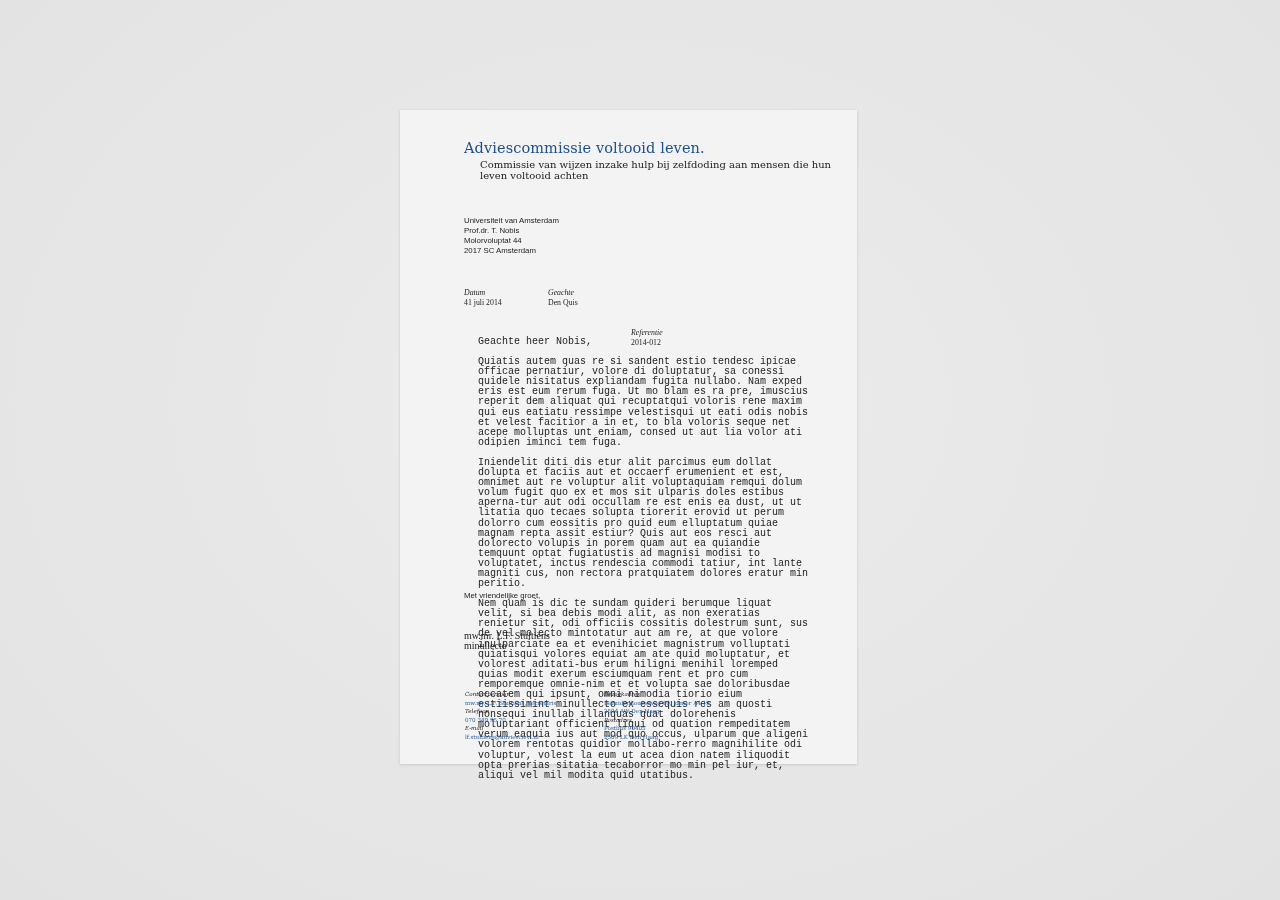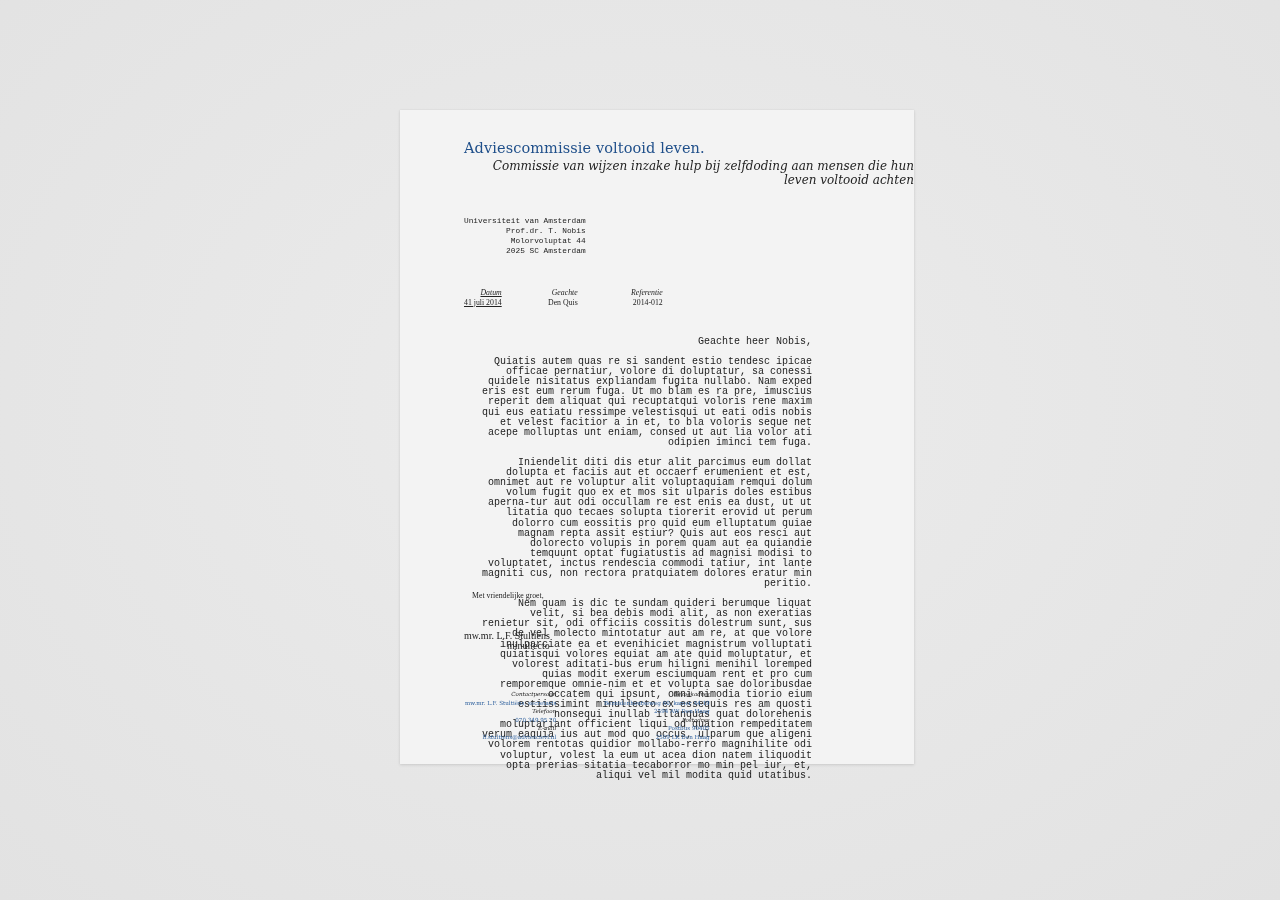--- a/index.html
+++ b/index.html
@@ -2,74 +2,73 @@
 <html><head>
 <meta charset="utf-8">
 <style>
   html, body { margin:0; padding:0; }
   body {
     width:1280px; height:900px; overflow:hidden;
     background: radial-gradient(ellipse at 50% 45%, #ececec 0%, #e6e6e6 60%, #e2e2e2 100%);
     position:relative;
   }
   .paper {
-    position:absolute; left:400px; top:110px; width:514px; height:654px;
+    position:absolute; left:400px; top:110px; width:457px; height:654px;
     background:#f3f3f3;
     box-shadow: 0 1px 3px rgba(0,0,0,0.12), 0 0 1px rgba(0,0,0,0.08);
-    text-align: right;
   }
   .title {
     position:absolute; left:64px; top:30px;
     font-family:"DejaVu Serif", serif; font-size:14.5px; color:#1f4f8a;
     letter-spacing:0.1px;
   }
   .subtitle {
-    position:absolute; left:68px; top:49px;
-    font-family:"DejaVu Serif", serif; font-style:italic; font-size:12px; color:#222;
+    position:absolute; left:80px; top:49px;
+    font-family:"DejaVu Serif", serif; font-size:10px; color:#222;
   }
   .address {
     position:absolute; left:64px; top:106px;
-    font-family:Liberation Mono, monospace; font-size:7.8px; line-height:10px; color:#222;
+    font-family:Liberation Sans, sans-serif; font-size:7.8px; line-height:10px; color:#222;
   }
   .meta { position:absolute; top:178px; font-family:"Liberation Serif", serif; font-size:7.8px; line-height:10px; color:#222; }
   .meta .lbl { font-style:italic; }
   .body-text {
     position:absolute; left:78px; top:227px; width:334px;
     font-family:Liberation Mono, monospace; font-size:10px; line-height:10.1px; color:#222;
   }
   .body-text p { margin:0 0 10px 0; }
-  .closing { position:absolute; left:64px; top:481px; font-family:Liberation Serif, serif; font-size:7.8px; color:#222;margin-left:8px; }
+  .closing { position:absolute; left:64px; top:481px; font-family:Liberation Sans, sans-serif; font-size:7.8px; color:#222; }
   .signature { position:absolute; left:64px; top:521px; font-family:"Liberation Serif", serif; font-size:10px; line-height:10px; color:#222; }
   .footer-col { position:absolute; top:580px; font-family:"DejaVu Serif", serif; font-size:5.6px; line-height:8.6px; }
   .footer-col .lbl { font-style:italic; color:#222; }
   .footer-col .val { color:#2a5d9b; }
 </style>
 </head>
 <body>
 
 <div class="paper">
   <div class="title">Adviescommissie voltooid leven.</div>
   <div class="subtitle">Commissie van wijzen inzake hulp bij zelfdoding aan mensen die hun leven voltooid achten</div>
 
   <div class="address">
     <div>Universiteit van Amsterdam</div>
     <div>Prof.dr. T. Nobis</div>
     <div>Molorvoluptat 44</div>
-    <div>2025 SC Amsterdam</div>
+    <div>2017 SC Amsterdam</div>
   </div>
 
-  <div class="meta" style="left:64px;text-decoration:underline;">
+  <div class="meta" style="left:64px;">
     <div class="lbl">Datum</div>
     <div>41 juli 2014</div>
   </div>
   <div class="meta" style="left:148px;">
     <div class="lbl">Geachte</div>
     <div>Den Quis</div>
   </div>
-  <div class="meta" style="left:231px;">
+  <div class="meta" style="left:231px;margin-top:40px;">
     <div class="lbl">Referentie</div>
     <div>2014-012</div>
   </div>
 
   <div class="body-text">
     <p>Geachte heer Nobis,</p>
     <p>Quiatis autem quas re si sandent estio tendesc ipicae officae pernatiur, volore di doluptatur, sa conessi quidele nisitatus expliandam fugita nullabo. Nam exped eris est eum rerum fuga. Ut mo blam es ra pre, imuscius reperit dem aliquat qui recuptatqui voloris rene maxim qui eus eatiatu ressimpe velestisqui ut eati odis nobis et velest facitior a in et, to bla voloris seque net acepe molluptas unt eniam, consed ut aut lia volor ati odipien iminci tem fuga.</p>
     <p>Iniendelit diti dis etur alit parcimus eum dollat dolupta et faciis aut et occaerf erumenient et est, omnimet aut re voluptur alit voluptaquiam remqui dolum volum fugit quo ex et mos sit ulparis doles estibus aperna-tur aut odi occullam re est enis ea dust, ut ut litatia quo tecaes solupta tiorerit erovid ut perum dolorro cum eossitis pro quid eum elluptatum quiae magnam repta assit estiur? Quis aut eos resci aut dolorecto volupis in porem quam aut ea quiandie temquunt optat fugiatustis ad magnisi modisi to voluptatet, inctus rendescia commodi tatiur, int lante magniti cus, non rectora pratquiatem dolores eratur min peritio.</p>
     <p>Nem quam is dic te sundam quideri berumque liquat velit, si bea debis modi alit, as non exeratias renietur sit, odi officiis cossitis dolestrum sunt, sus de vel molecto mintotatur aut am re, at que volore inulparciate ea et evenihiciet magnistrum volluptati quiatisqui volores equiat am ate quid moluptatur, et volorest aditati-bus erum hiligni menihil loremped quias modit exerum esciumquam rent et pro cum remporemque omnie-nim et et volupta sae doloribusdae occatem qui ipsunt, omni nimodia tiorio eium estiissimint minullecto ex essequis res am quosti nonsequi inullab illanquas quat dolorehenis moluptariant officient liqui od quation rempeditatem verum eaquia ius aut mod quo occus, ulparum que aligeni volorem rentotas quidior mollabo-rerro magnihilite odi voluptur, volest la eum ut acea dion natem iliquodit opta prerias sitatia tecaborror mo min pel iur, et, aliqui vel mil modita quid utatibus.</p>
   </div>

